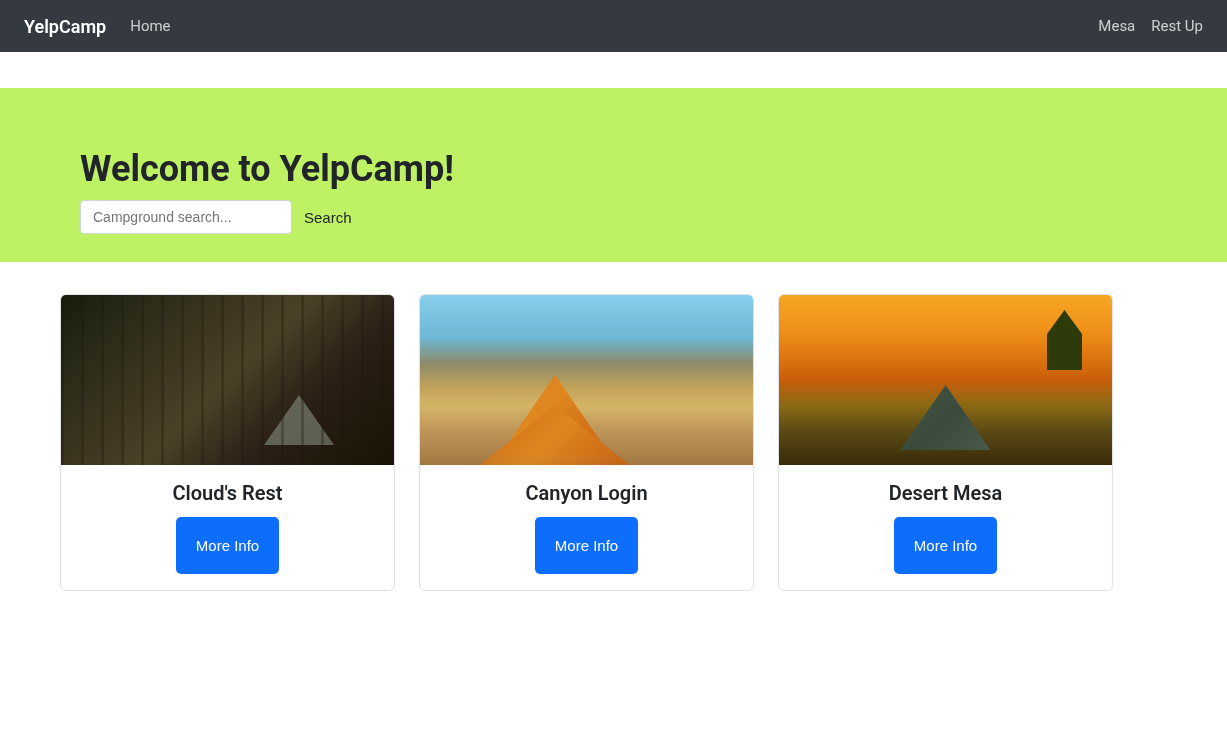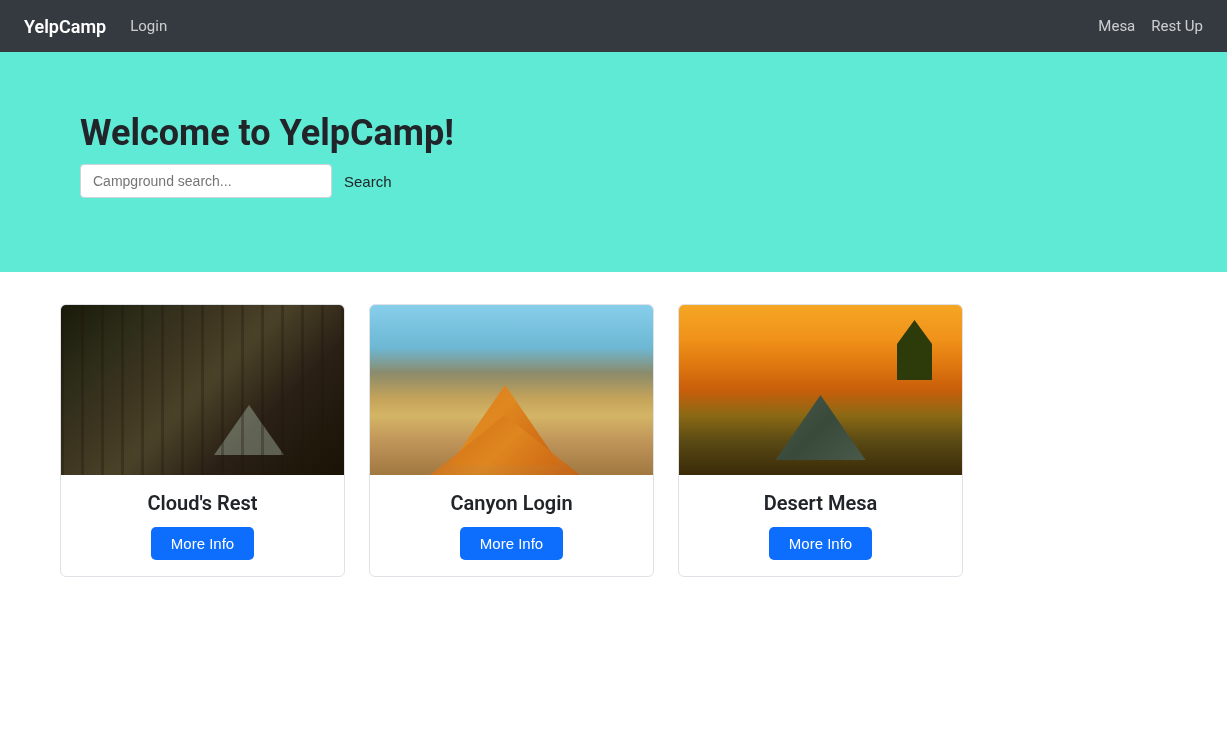--- a/index.html
+++ b/index.html
@@ -39,22 +39,23 @@
     }
     .navbar-right a {
       color: rgba(255,255,255,0.75);
       font-size: 15px;
       cursor: pointer;
       text-decoration: none;
     }
 
     
     .hero {
-      background-color: #5eead4;
-      padding: 60px 80px 74px 80px;
+      background-color: #bef264;
+      padding: 60px 80px 28px 80px;
+      margin-top: 36px;
     }
     .hero h1 {
       font-size: 36px;
       font-weight: 700;
       color: #212529;
       margin-bottom: 10px;
     }
     .hero p {
       color: #0d6efd;
       font-size: 14px;
@@ -77,21 +78,21 @@
       display: flex;
       align-items: center;
       gap: 12px;
     }
     .search-input {
       border: 1px solid #ced4da;
       border-radius: 4px;
       padding: 8px 12px;
       font-size: 14px;
       color: #6c757d;
-      width: 252px;
+      width: 212px;
       outline: none;
     }
     .search-btn {
       background: none;
       border: none;
       color: #212529;
       font-size: 15px;
       cursor: pointer;
     }
 
@@ -99,21 +100,21 @@
     .cards-section {
       padding: 32px 60px;
       display: flex;
       gap: 24px;
       flex-wrap: wrap;
     }
     .card {
       background: #fff;
       border: 1px solid #dee2e6;
       border-radius: 6px;
-      width: 285px;
+      width: 335px;
       overflow: hidden;
       display: flex;
       flex-direction: column;
     }
 
     
     .card-img-1 {
       width: 100%;
       height: 170px;
       background: linear-gradient(135deg, #1a1a0a 0%, #2d2d1a 20%, #3d3520 35%, #4a4228 50%, #2a2015 70%, #1a1205 100%);
@@ -210,33 +211,33 @@
     }
     .card-title {
       font-size: 20px;
       font-weight: 600;
       color: #212529;
     }
     .btn-info {
       background-color: #0d6efd;
       color: #fff;
       border: none;
-      padding: 8px 20px;
+      padding: 20px 20px;
       font-size: 15px;
       border-radius: 5px;
       cursor: pointer;
     }
   </style>
 </head>
 <body>
 
 <nav class="navbar">
   <div class="navbar-left">
     <a class="navbar-brand">YelpCamp</a>
-    <a class="navbar-link">Login</a>
+    <a class="navbar-link">Home</a>
   </div>
   <div class="navbar-right">
     <a>Mesa</a>
     <a>Rest Up</a>
   </div>
 </nav>
 
 <section class="hero">
   <h1>Welcome to YelpCamp!</h1>
   <div class="search-row">

